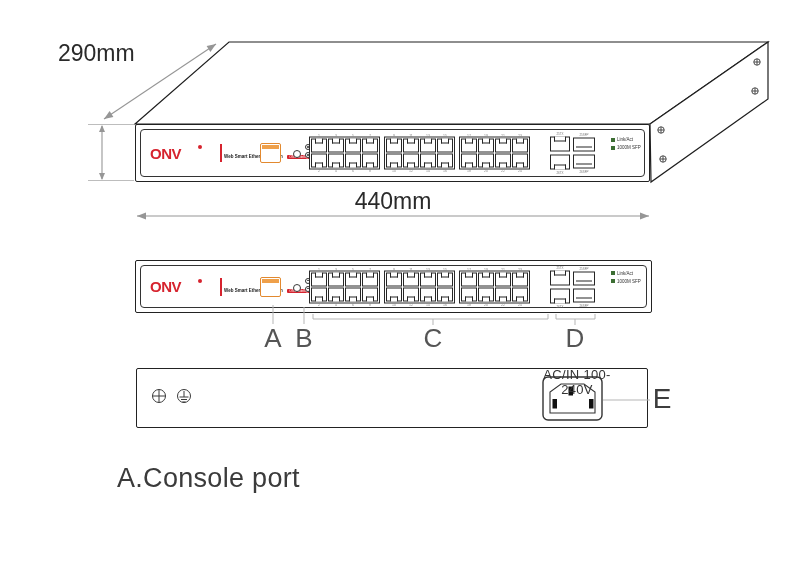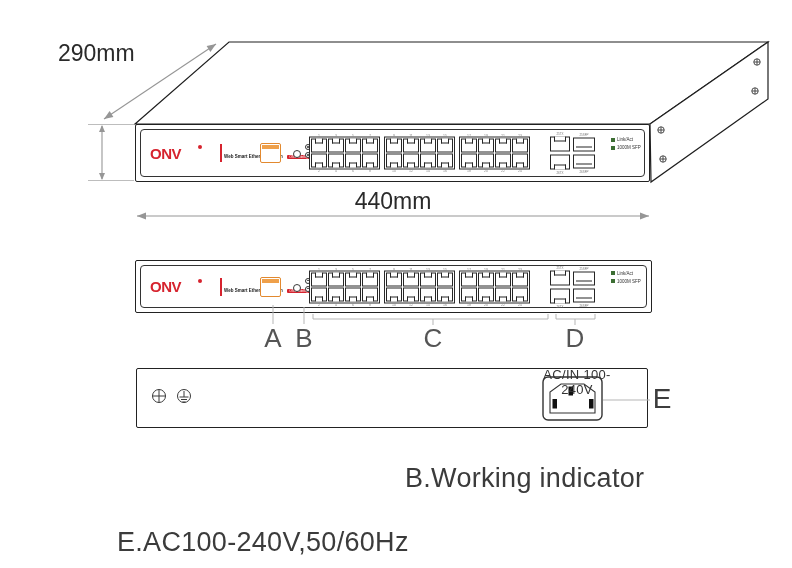--- a/index.html
+++ b/index.html
@@ -396,15 +396,14 @@
 </div>
   <div class="device dev-rear"></div>
   <div class="ac-label">AC/IN 100-240V</div>
 
   <div class="callout co-a">A</div>
   <div class="callout co-b">B</div>
   <div class="callout co-c">C</div>
   <div class="callout co-d">D</div>
   <div class="callout co-e">E</div>
 
-  <span class="cap" style="left:405px;top:463px;">B.Working indicator</span>
-  <span class="cap" style="left:117px;top:527px;">E.AC100-240V,50/60Hz</span>
+  <span class="cap" style="left:117px;top:463px;">A.Console port</span>
 </div>
 
 </body></html>

